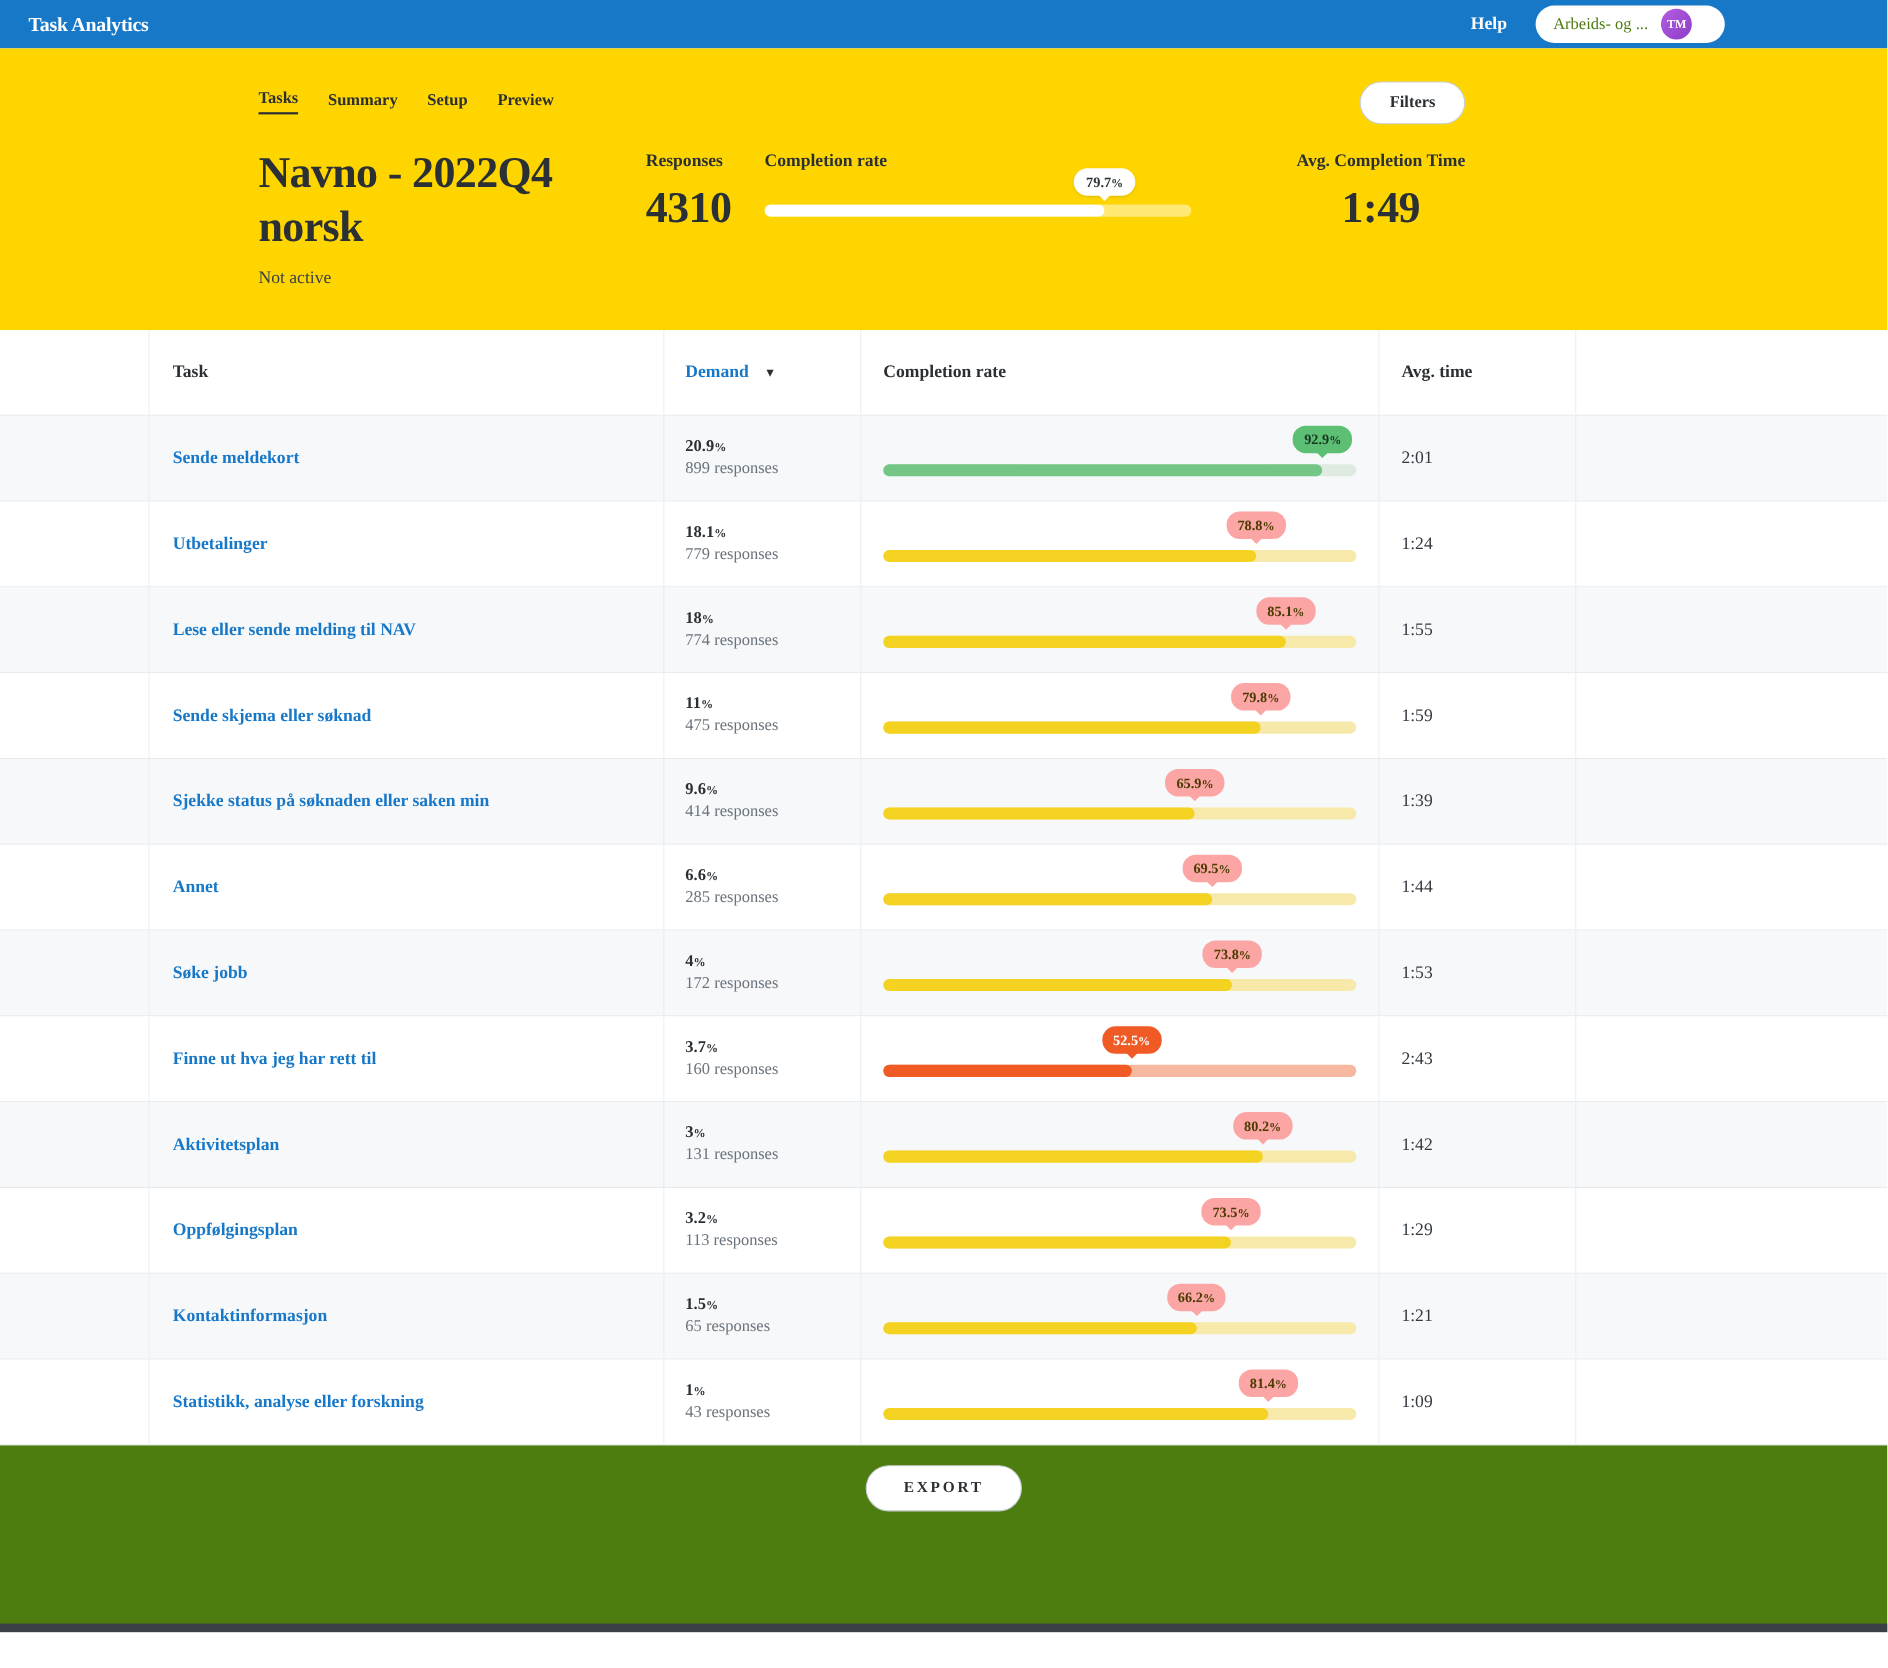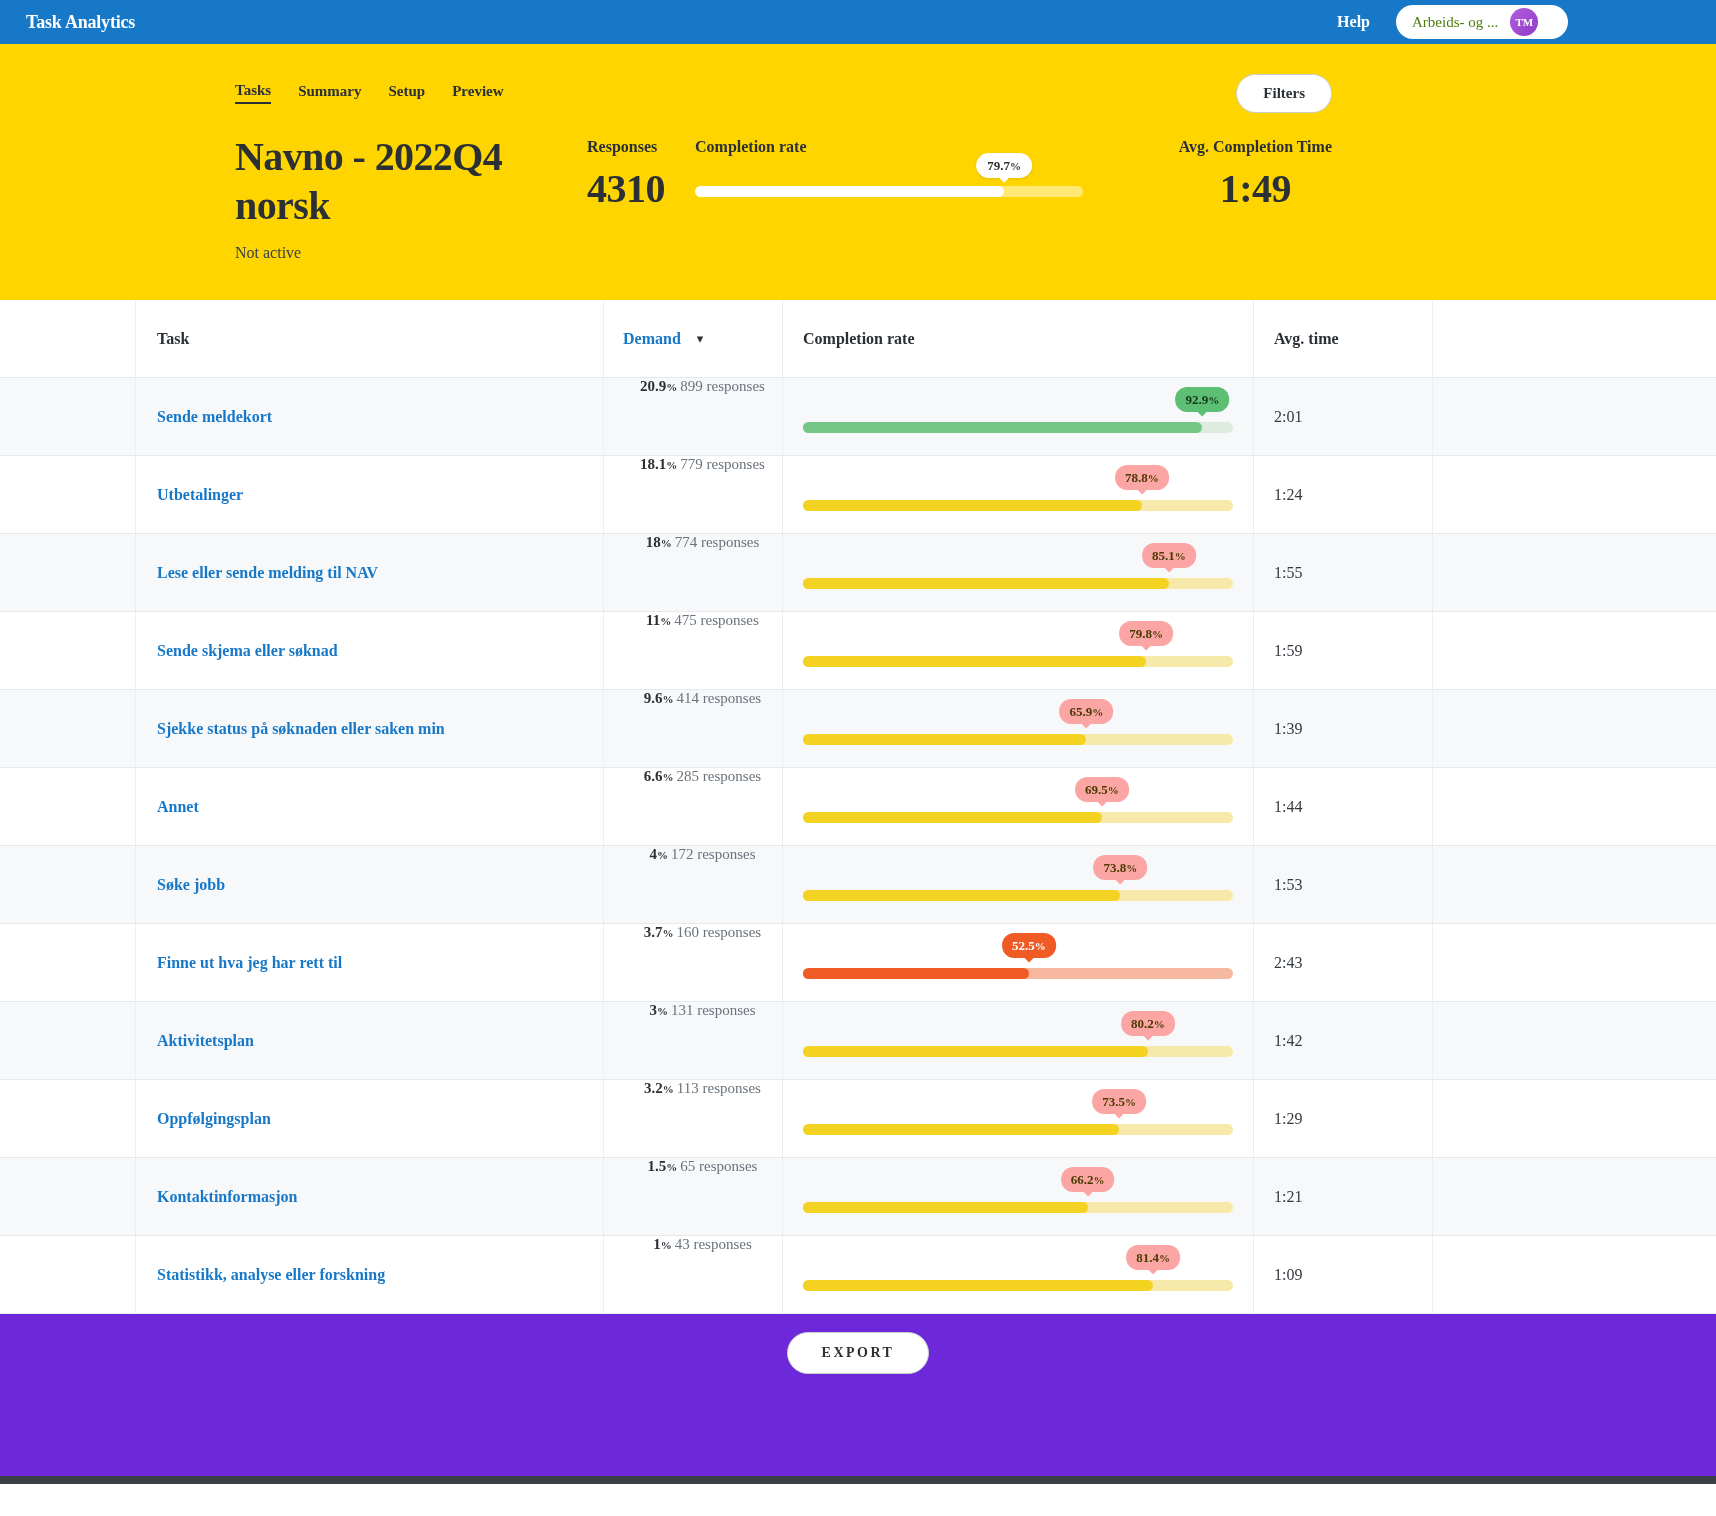--- a/index.html
+++ b/index.html
@@ -87,21 +87,21 @@
   .c-avg, .h-avg { border-left: 1px solid #eceef1; padding-left: 20px; }
   .c-tail, .h-tail { border-left: 1px solid #eceef1; }
   .h-label { font-size: 16px; font-weight: 700; color: #2b3034; }
   .h-demand { display: flex; align-items: center; gap: 16px; height: 100%; }
   .h-demand .h-label { color: #1878c8; cursor: pointer; }
   .sort-chevron { font-size: 13px; color: #2b3034; cursor: pointer; line-height: 1; }
   .h-task, .h-completion, .h-avg { display: flex; align-items: center; height: 100%; }
 
   .c-task { display: flex; align-items: center; }
   .task-link { font-size: 16px; font-weight: 700; color: #1878c8; text-decoration: none; cursor: pointer; }
-  .c-demand { display: flex; flex-direction: row; justify-content: center; gap: 3px; }
+  .c-demand { display: flex; flex-direction: column; justify-content: center; gap: 3px; }
   .demand-pct { font-size: 15px; font-weight: 700; color: #2b3034; }
   .responses { font-size: 15px; color: #6a737c; }
   .c-avg { display: flex; align-items: center; font-size: 16px; color: #333a41; }
 
   .bar-wrap { position: relative; height: 100%; }
   .bar-track { position: absolute; left: 0; right: 0; top: 44px; height: 11px; border-radius: 6px; }
   .bar-fill { height: 100%; border-radius: 6px; }
   .badge {
     position: absolute; top: 9px; transform: translateX(-50%);
     border-radius: 12px; padding: 5px 10px 4px; font-size: 13px; font-weight: 700;
@@ -117,21 +117,21 @@
   .tone-green  .bar-fill  { background: #74c687; }
   .tone-green  .badge     { background: #5cbf74; color: #17361f; }
   .tone-yellow .bar-track { background: #f7e9a9; }
   .tone-yellow .bar-fill  { background: #f4d222; }
   .tone-yellow .badge     { background: #fca5a5; color: #4a3c00; }
   .tone-orange .bar-track { background: #f6b89e; }
   .tone-orange .bar-fill  { background: #ef5a25; }
   .tone-orange .badge     { background: #ef5a25; color: #ffffff; }
 
   
-  .footer { flex: 1 1 auto; text-align: center; padding-top: 18px; position: relative; background: #6d28d9; }
+  .footer { flex: 1 1 auto; text-align: center; padding-top: 18px; position: relative; background: #4d7c0f; }
   .export-btn {
     background: #fff; border: 1px solid #c9ced3; border-radius: 22px;
     padding: 12px 34px; font-size: 14px; font-weight: 700; letter-spacing: 2.5px;
     color: #2b3034; cursor: pointer; font-family: inherit;
   }
   .bottom-strip { position: absolute; left: 0; right: 0; bottom: 0; height: 8px; background: #3b4046; }
 </style>
 </head>
 <body>
 

